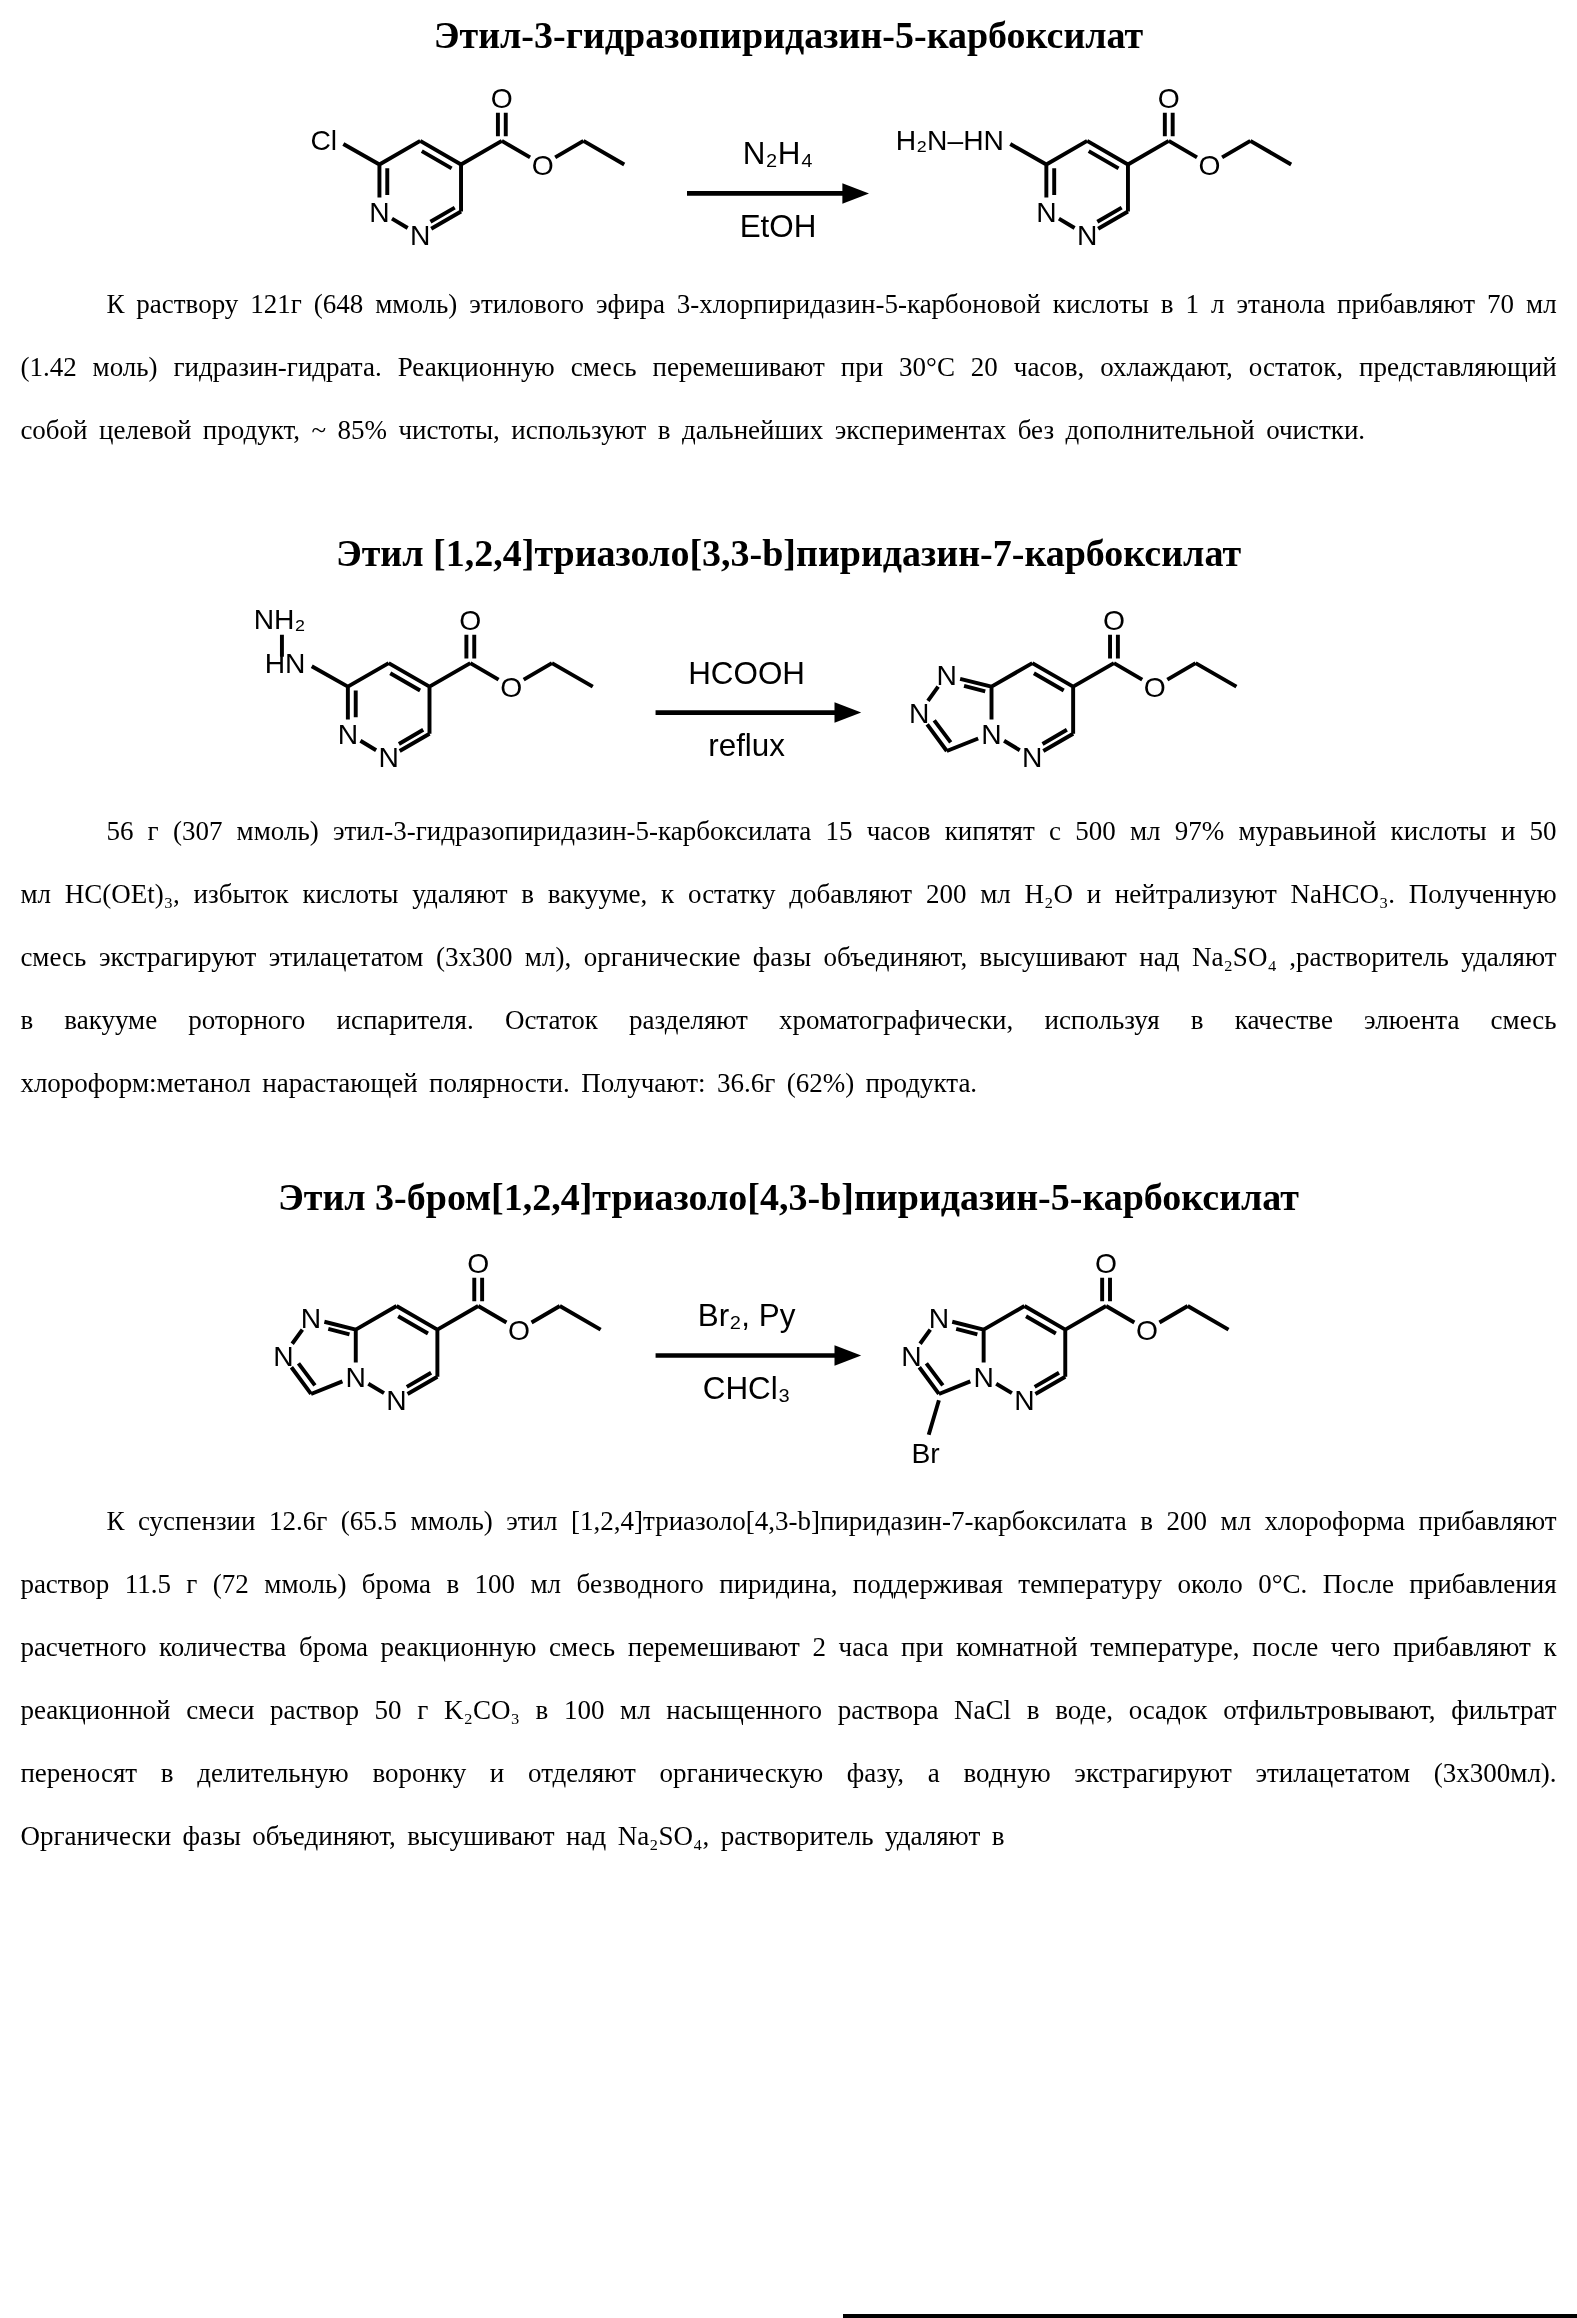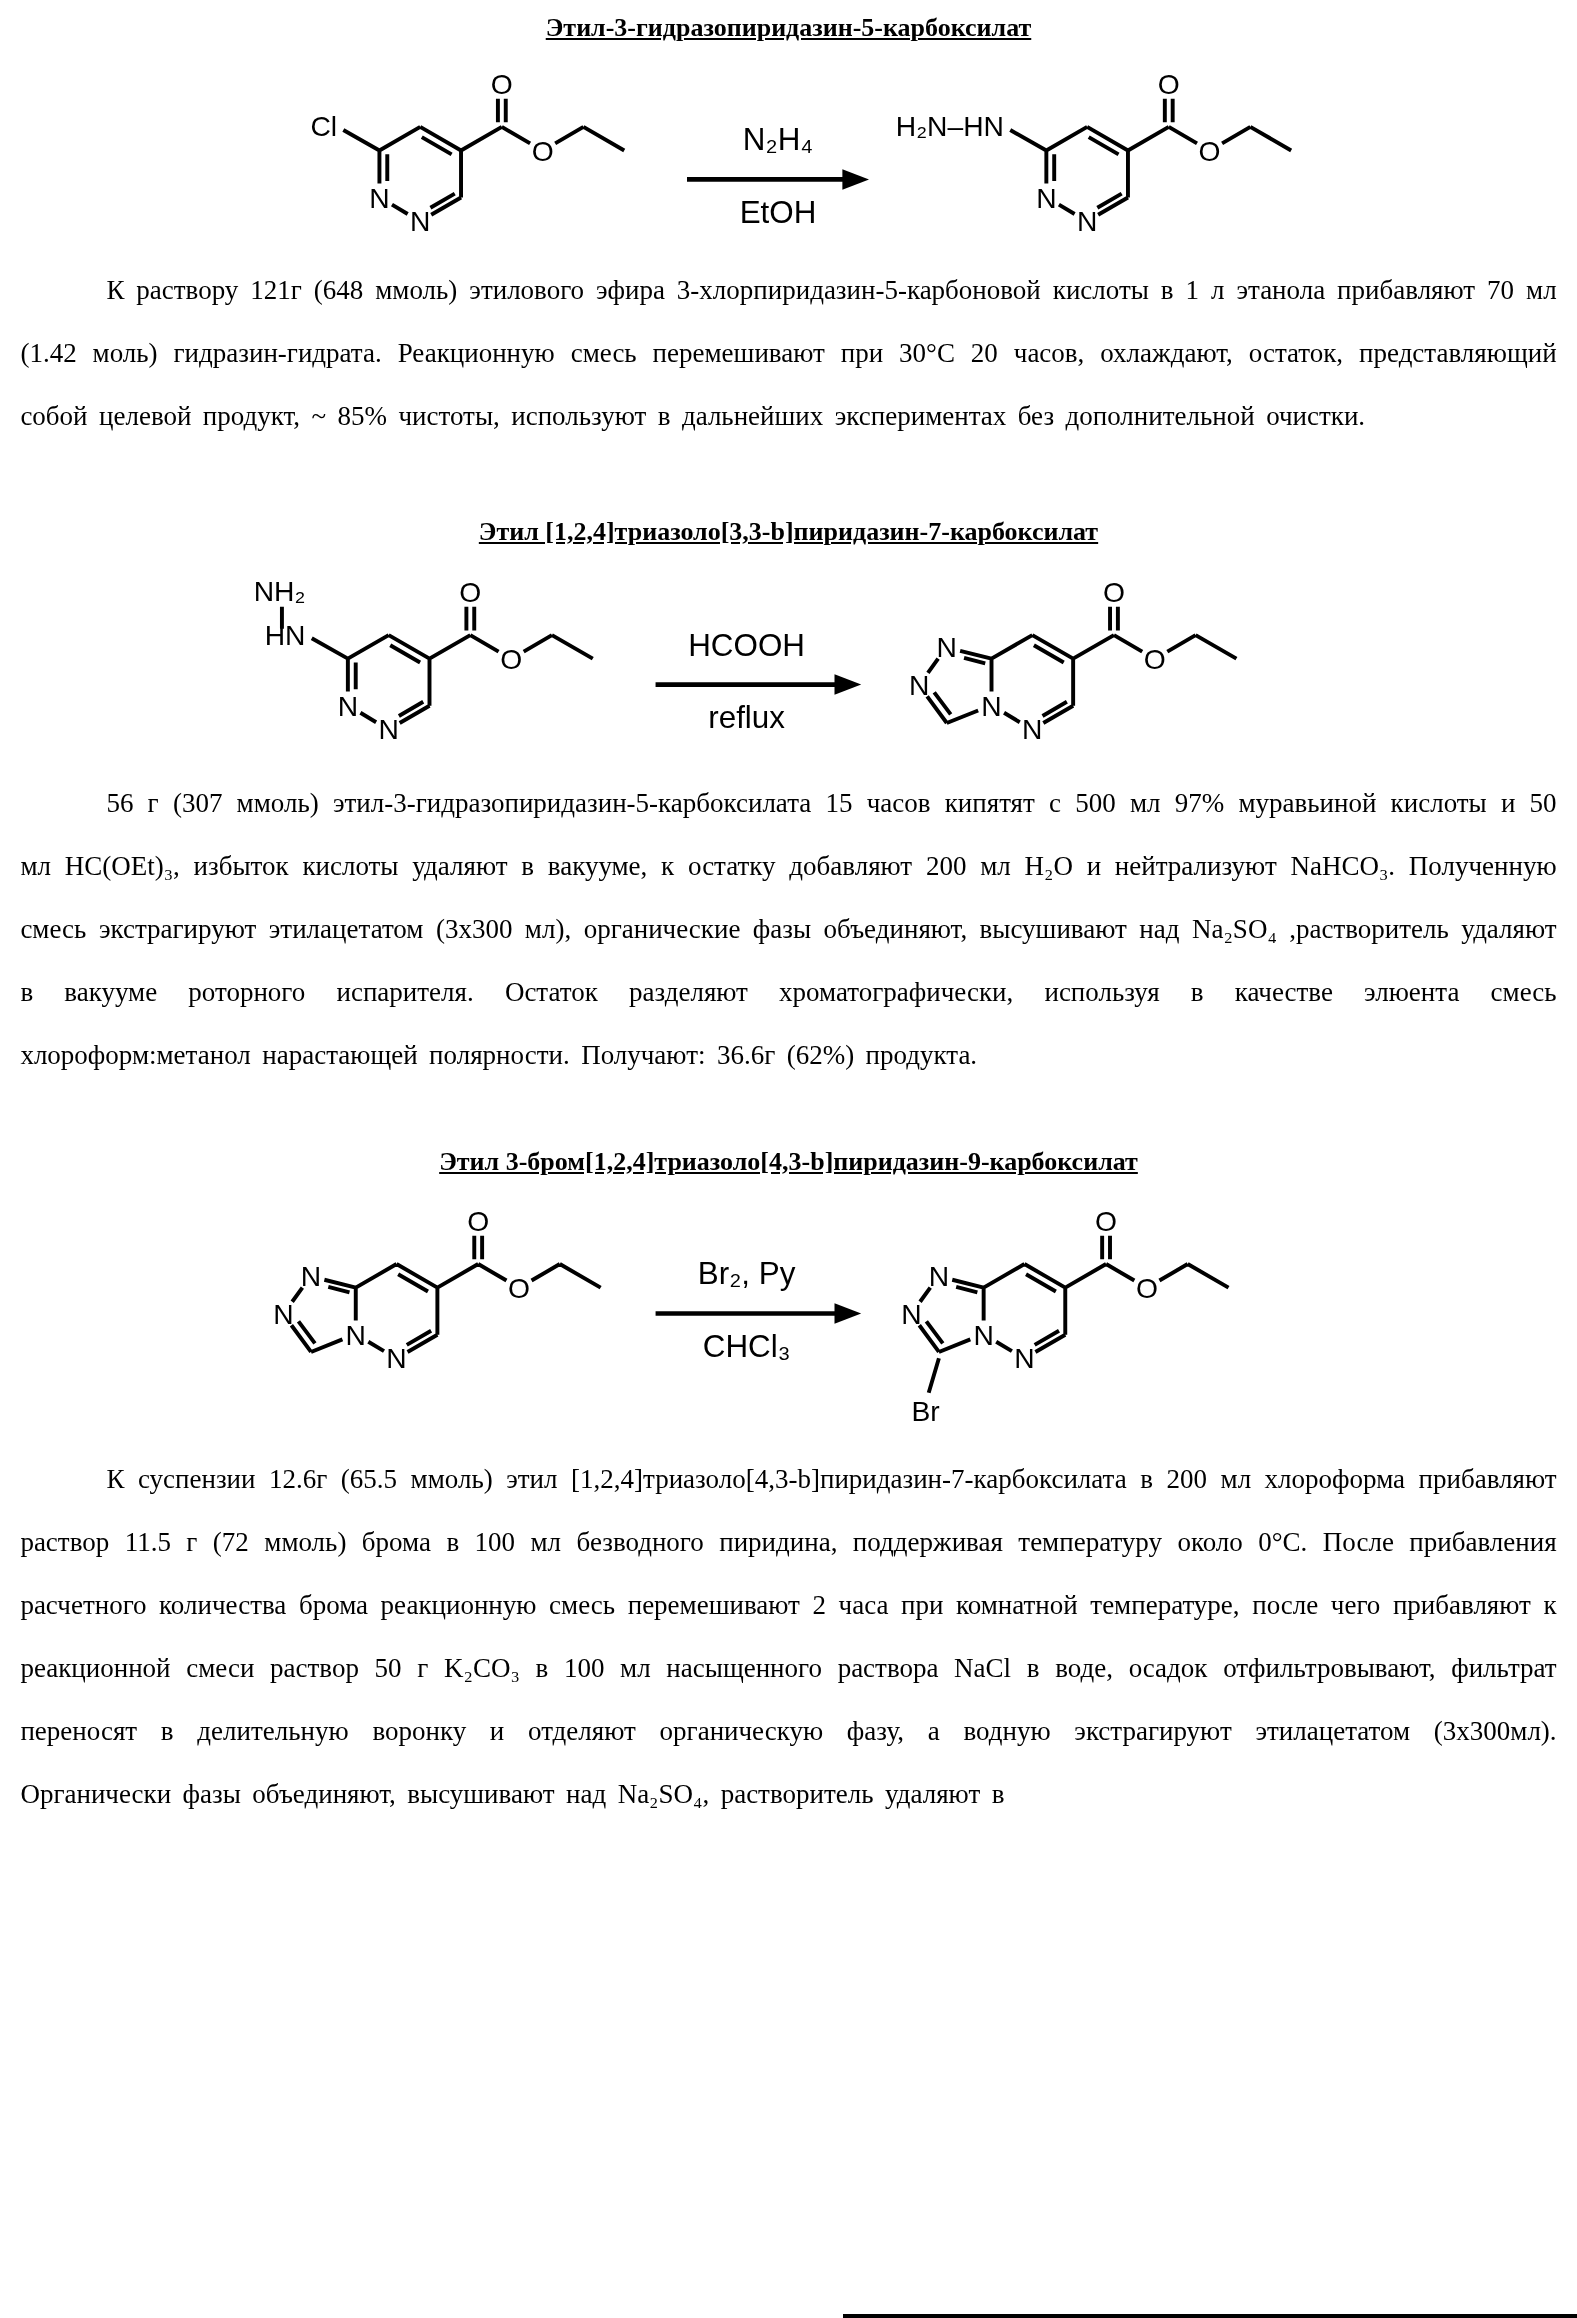--- a/index.html
+++ b/index.html
@@ -5,22 +5,22 @@
   html,body{margin:0;padding:0;background:#ffffff;}
   .page{
     position:relative;
     width:1577px;height:2319px;
     background:#ffffff;color:#000;
     overflow:hidden;
     font-family:"Liberation Serif","DejaVu Serif",serif;
   }
   .doc{padding:0 20.4px;}
   .compound-title{
-    text-align:center;font-weight:bold;font-size:26px;
-    margin:0;padding:0;text-decoration:underline;
+    text-align:center;font-weight:bold;font-size:38px;
+    margin:0;padding:0;
   }
   .t1{padding-top:12.6px;}
   .t2{padding-top:69px;}
   .t3{padding-top:60px;}
   .scheme{
     display:block;margin:7.8px auto 3.1px auto;
   }
   .para{
     font-size:27px;line-height:63px;
     text-align:justify;text-indent:86px;
@@ -109,21 +109,21 @@
           <text class="atom" x="150" y="225" text-anchor="middle">N</text>
           <text class="atom" x="254" y="50" text-anchor="middle">O</text>
           <text class="atom" x="306" y="135" text-anchor="middle">O</text>
         </g>
       </svg>
 
       <p class="para">56 г (307 ммоль) этил-3-гидразопиридазин-5-карбоксилата 15 часов кипятят с 500 мл 97% муравьиной кислоты и 50 мл HC(OEt)₃, избыток кислоты удаляют в вакууме, к остатку добавляют 200 мл H₂O и нейтрализуют NaHCO₃. Полученную смесь экстрагируют этилацетатом (3x300 мл), органические фазы объединяют, высушивают над Na₂SO₄ ,растворитель удаляют в вакууме роторного испарителя. Остаток разделяют хроматографически, используя в качестве элюента смесь хлороформ:метанол нарастающей полярности. Получают: 36.6г (62%) продукта.</p>
     </div>
 
     <div>
-      <p class="compound-title t3">Этил 3-бром[1,2,4]триазоло[4,3-b]пиридазин-9-карбоксилат</p>
+      <p class="compound-title t3">Этил 3-бром[1,2,4]триазоло[4,3-b]пиридазин-5-карбоксилат</p>
 
       <svg class="scheme" width="1146" height="259" viewBox="0 0 1460 330">
 
         <g transform="translate(80,10)">
           <path class="bond" d="M150 92 L202 122 M202 122 L202 182 M202 182 L164 204 M134 203 L114 191 M98 164 L98 122 M98 122 L150 92 M98 122 L58 112 M30 122 L17 140 M16 170 L41 204 M41 204 L81 188 M202 122 L254 92 M254 92 L290 113 M322 113 L358 92 M358 92 L410 122"></path>
           <path class="bond" d="M152 105 L190 127 M194 177 L163 195 M90 128 L63 121 M25 165 L46 193 M249 56 L249 86 M259 56 L259 86"></path>
           <text class="atom" x="41" y="120" text-anchor="middle">N</text>
           <text class="atom" x="6" y="168" text-anchor="middle">N</text>
           <text class="atom" x="98" y="195" text-anchor="middle">N</text>
           <text class="atom" x="150" y="225" text-anchor="middle">N</text>

